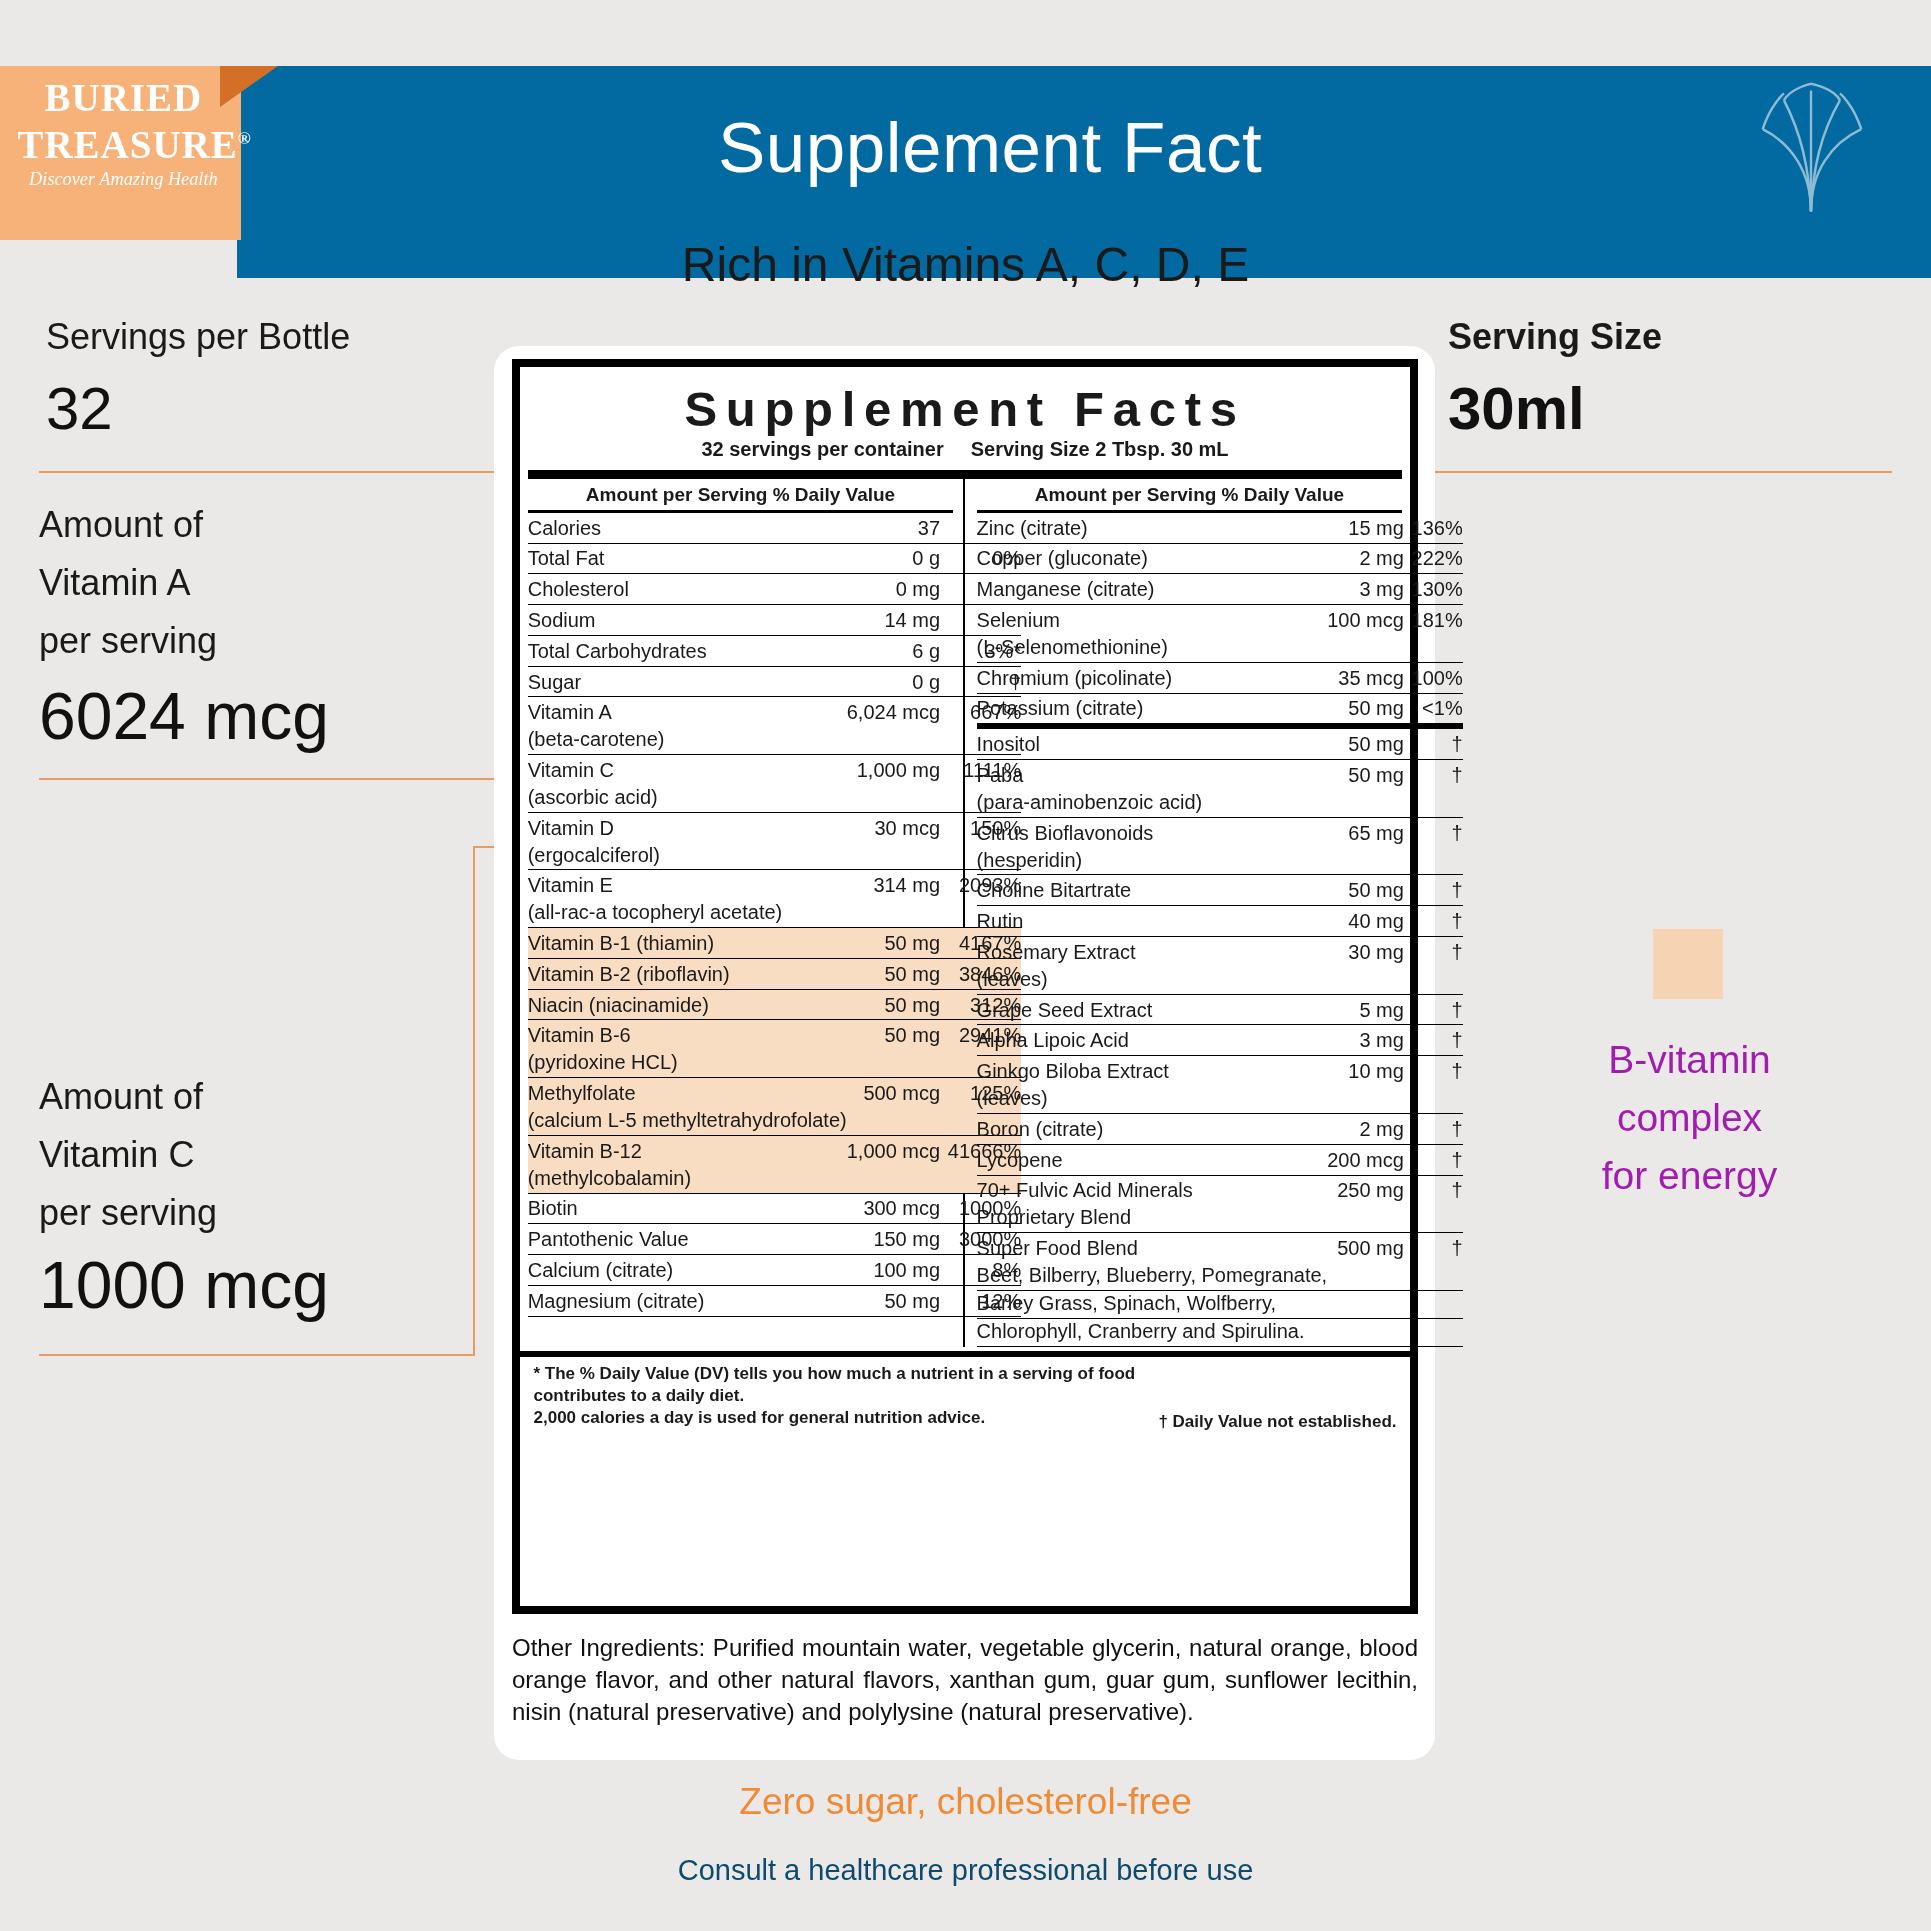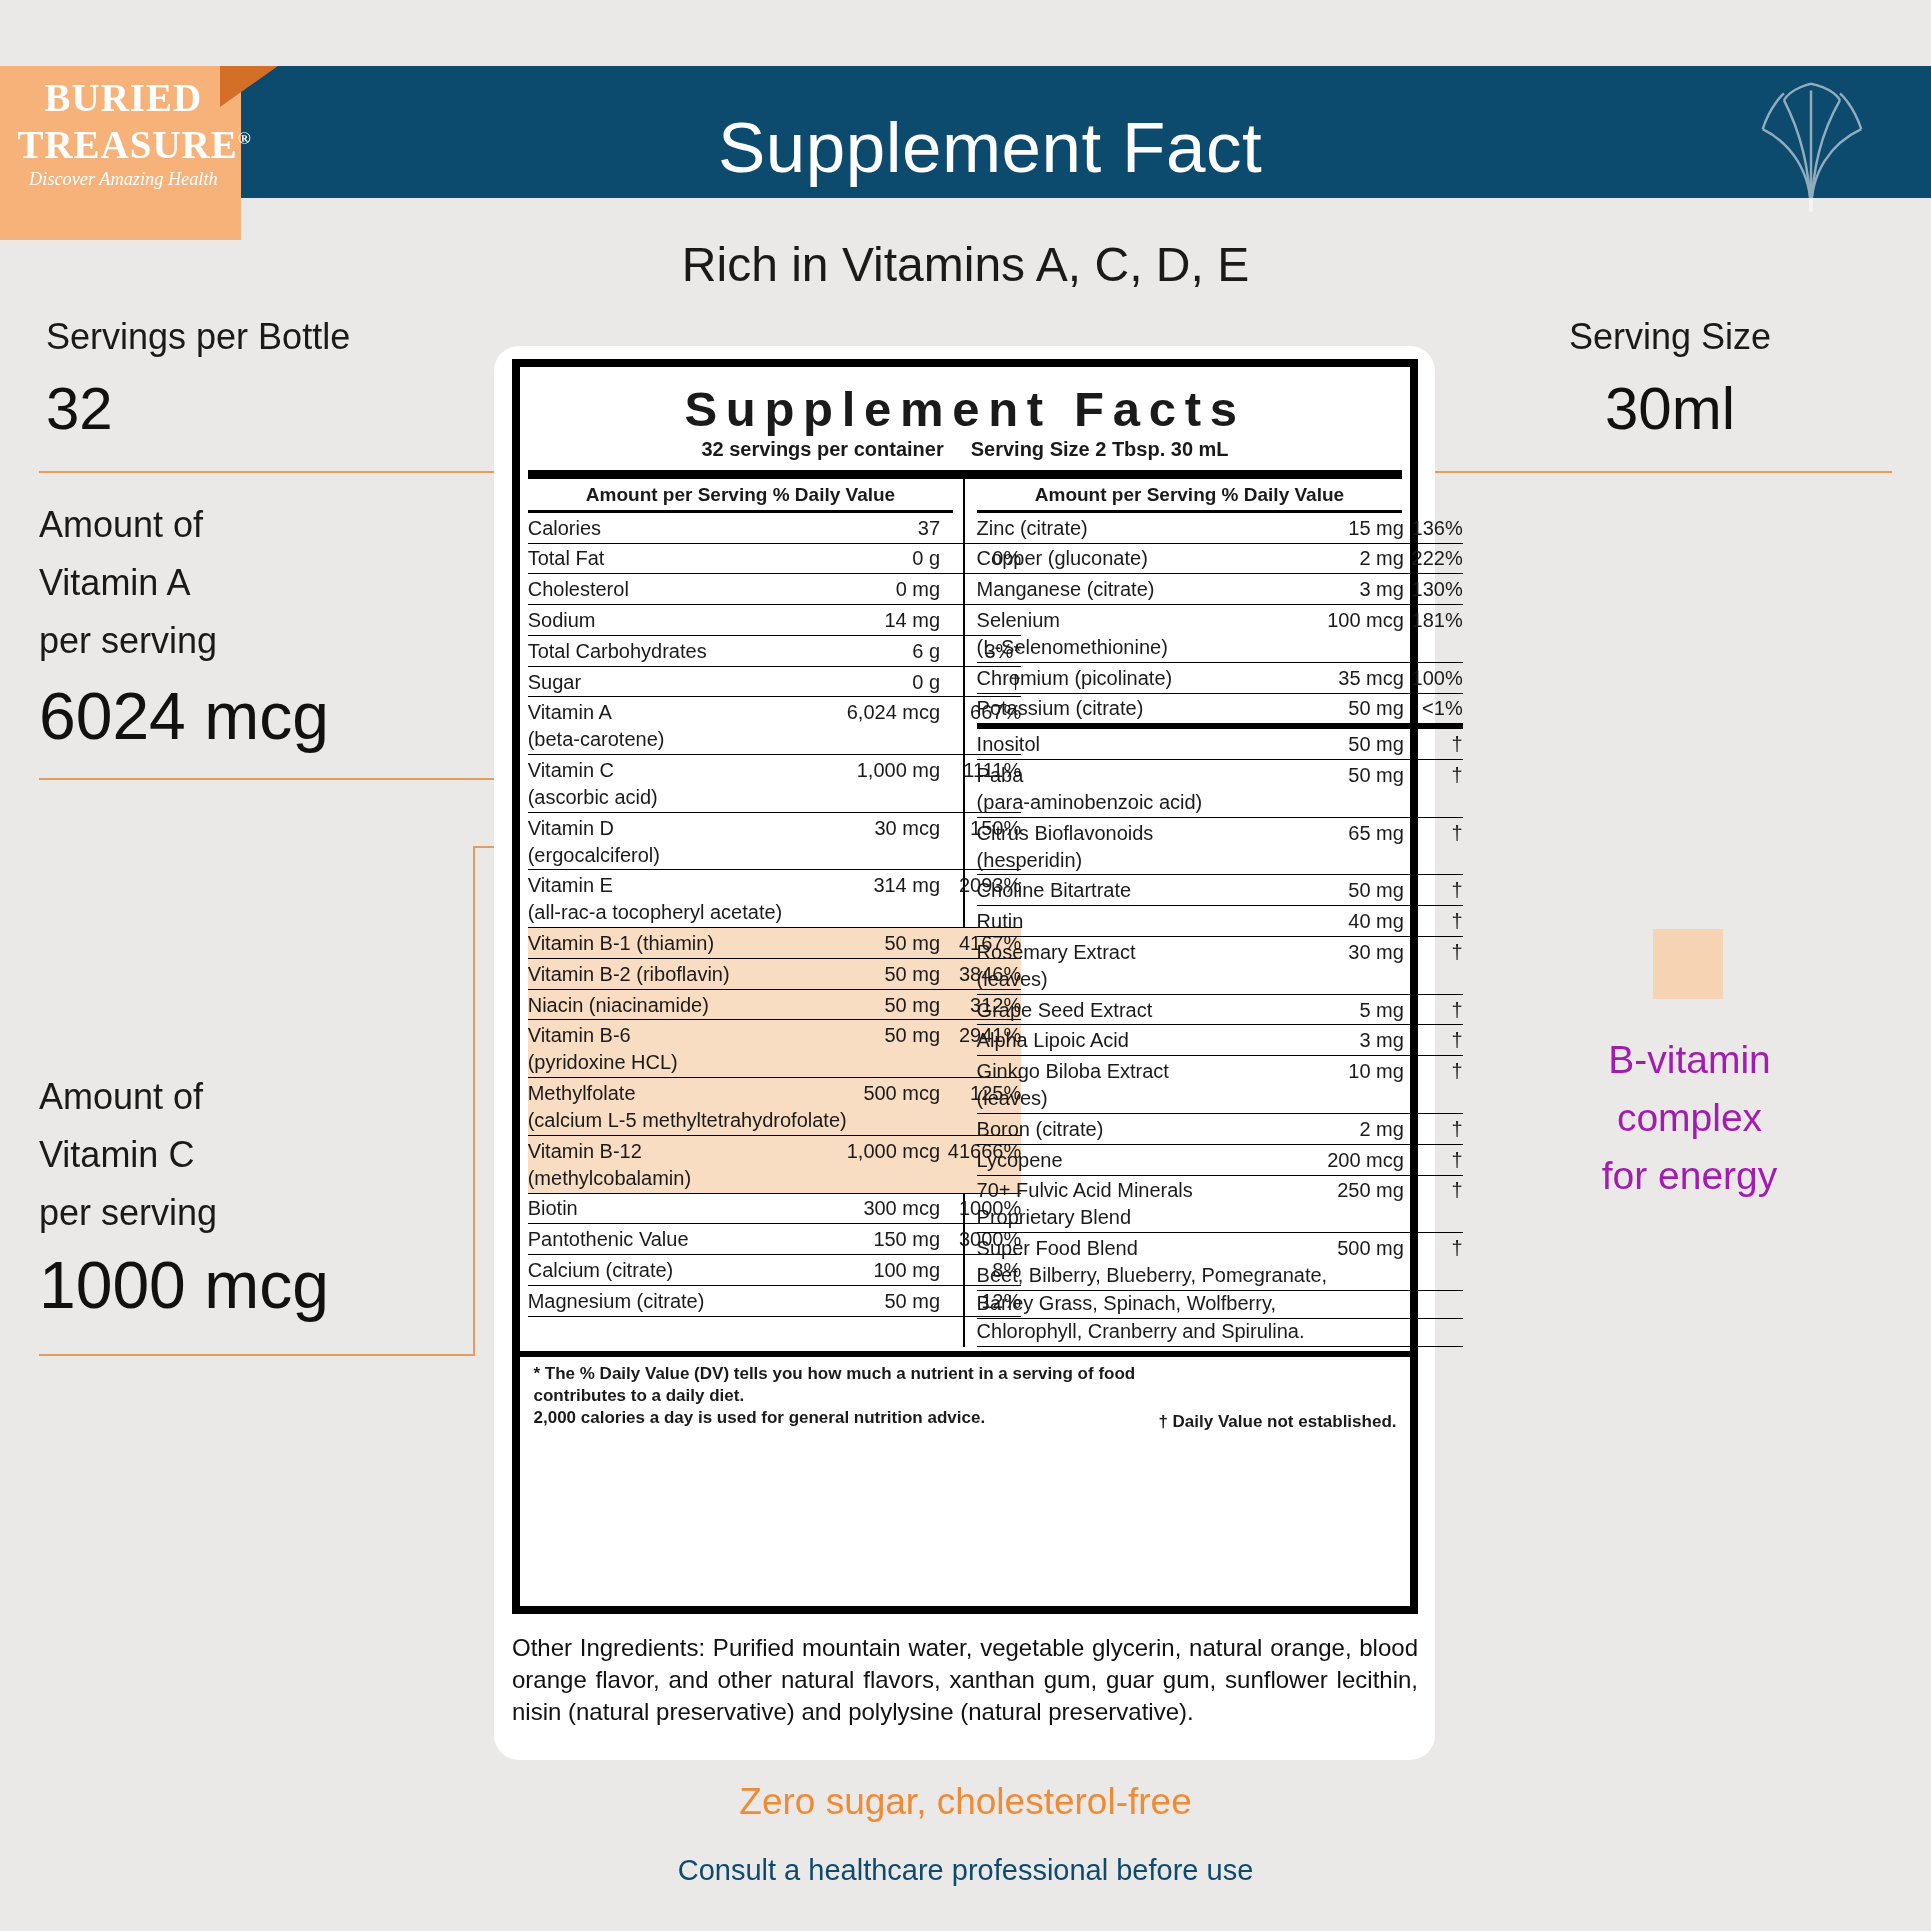--- a/index.html
+++ b/index.html
@@ -15,22 +15,22 @@
     overflow: hidden;
     color: #1a1a1a;
   }
 
   
   .banner {
     position: absolute;
     left: 237px;
     top: 66px;
     width: 1694px;
-    height: 132px;
-    background: #0c4a6e;
+    height: 212px;
+    background: #0369a1;
   }
   .banner-title {
     position: absolute;
     left: 0;
     top: 0;
     width: 1506px;
     height: 164px;
     line-height: 164px;
     text-align: center;
     color: #ffffff;
@@ -112,21 +112,22 @@
     line-height: 45px;
     color: #1a1a1a;
   }
   .callout-value {
     position: absolute;
     font-size: 60px;
     line-height: 64px;
     color: #111;
   }
   .callout-right {
-    text-align: center;
+    text-align: left;
+    font-weight: bold;
   }
 
   
   .conn {
     position: absolute;
     background: #e99a5c;
   }
   .dot {
     position: absolute;
     width: 13.5px;

